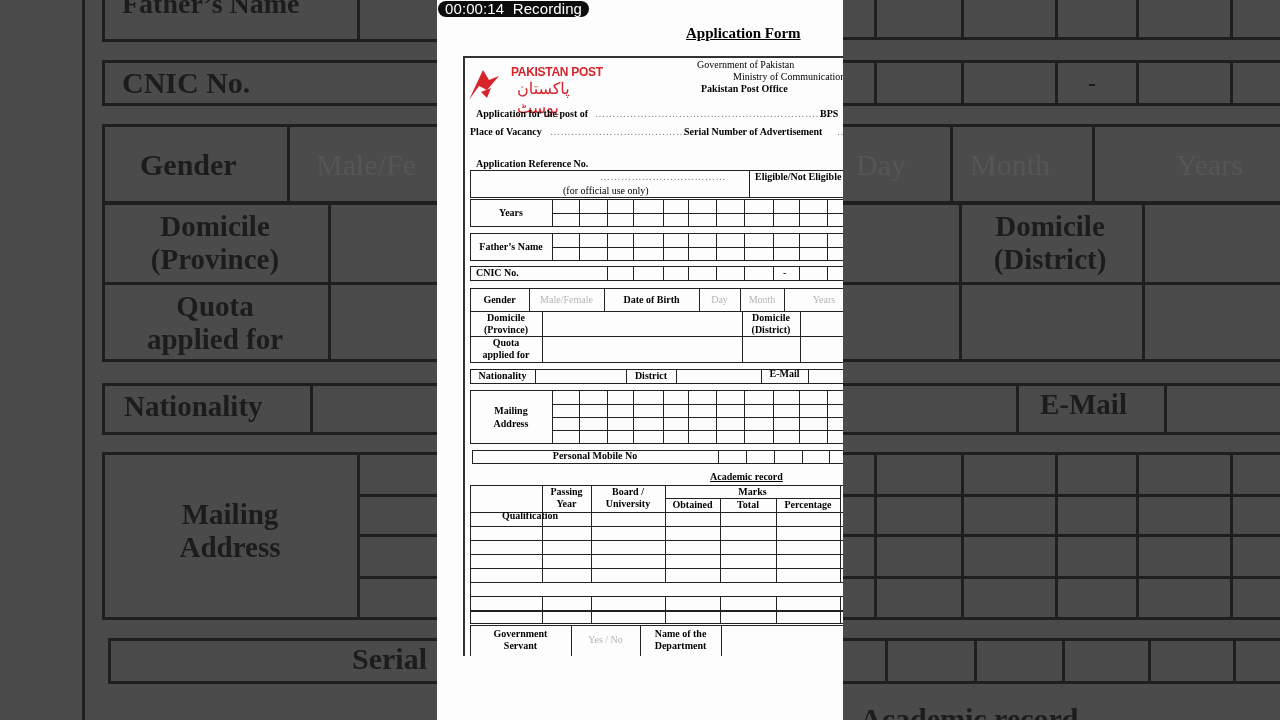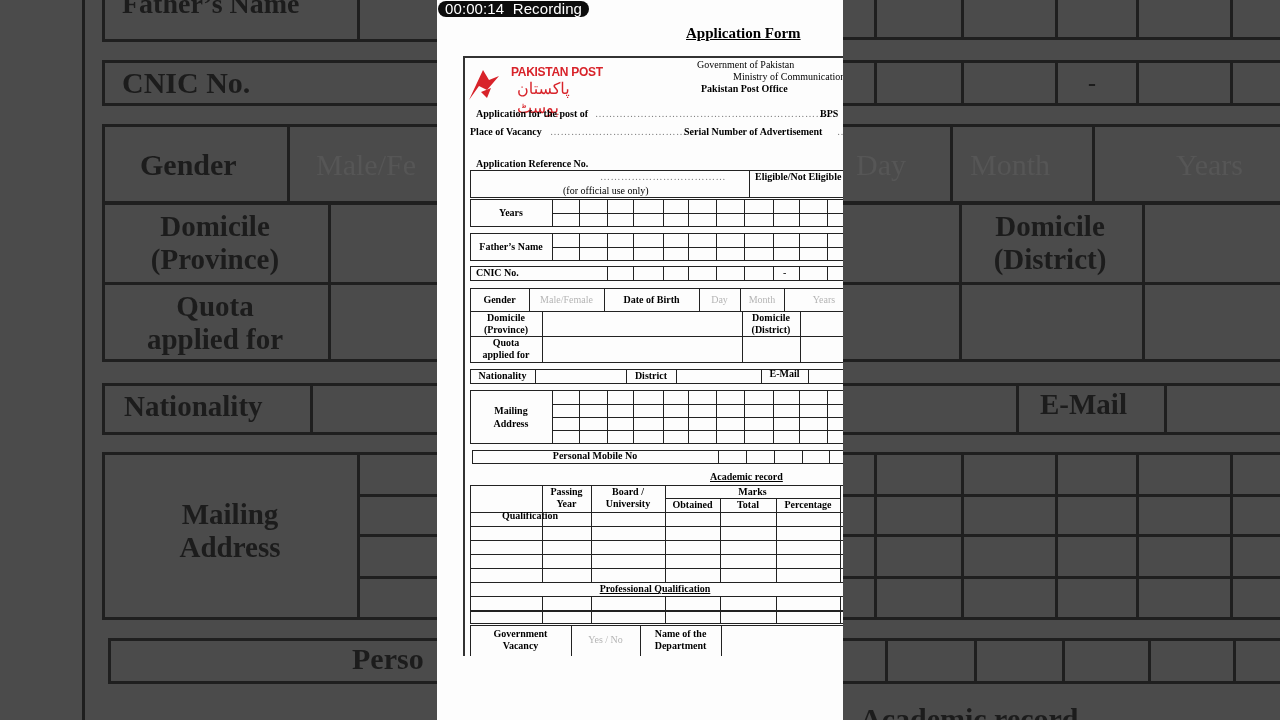--- a/index.html
+++ b/index.html
@@ -75,21 +75,21 @@
   <div class="bd-line" style="left:357px;top:452px;width:3px;height:168px;"></div>
   <div class="bd-line" style="left:357px;top:494px;width:100px;height:3px;"></div>
   <div class="bd-line" style="left:357px;top:534px;width:100px;height:3px;"></div>
   <div class="bd-line" style="left:357px;top:576px;width:100px;height:3px;"></div>
   <div class="bd-text" style="left:150px;top:498px;width:160px;font-size:29px;">
       <div>Mailing</div>
       <div>Address</div>
     </div>
 
   <div class="bd-box" style="left:108px;top:638px;width:360px;height:46px;"></div>
-  <div class="bd-text" style="left:352px;top:642px;font-size:30px;">Perso</div>
+  <div class="bd-text" style="left:352px;top:642px;font-size:30px;">Serial</div>
 
   <div class="bd-box" style="left:820px;top:-10px;width:480px;height:50px;"></div>
   <div class="bd-line" style="left:874px;top:-10px;width:3px;height:50px;"></div>
   <div class="bd-line" style="left:961px;top:-10px;width:3px;height:50px;"></div>
   <div class="bd-line" style="left:1055px;top:-10px;width:3px;height:50px;"></div>
   <div class="bd-line" style="left:1136px;top:-10px;width:3px;height:50px;"></div>
   <div class="bd-line" style="left:1230px;top:-10px;width:3px;height:50px;"></div>
 
   <div class="bd-box" style="left:820px;top:60px;width:480px;height:46px;"></div>
   <div class="bd-line" style="left:874px;top:60px;width:3px;height:44px;"></div>
@@ -318,37 +318,36 @@
     <div class="t b c" style="left:126px;top:428px;width:74px;line-height:12px;">
         <div>Board /</div>
         <div>University</div>
       </div>
     <div class="t b c" style="left:200px;top:428px;width:175px;">Marks</div>
     <div class="t b c" style="left:200px;top:441px;width:55px;">Obtained</div>
     <div class="t b c" style="left:255px;top:441px;width:56px;">Total</div>
     <div class="t b c" style="left:311px;top:441px;width:64px;">Percentage</div>
 
     <div class="box" style="left:5px;top:524px;width:400px;height:42px;"></div>
-    <div class="t b c" style="left:5px;top:525px;width:370px;text-decoration:underline;">Professional Qualification</div>
     <div class="hl" style="left:5px;top:538px;width:400px;"></div>
     <div class="hl" style="left:5px;top:552px;width:400px;height:2px;"></div>
     <div class="vl" style="left:77px;top:538px;height:28px;"></div>
     <div class="vl" style="left:126px;top:538px;height:28px;"></div>
     <div class="vl" style="left:200px;top:538px;height:28px;"></div>
     <div class="vl" style="left:255px;top:538px;height:28px;"></div>
     <div class="vl" style="left:311px;top:538px;height:28px;"></div>
     <div class="vl" style="left:375px;top:538px;height:28px;"></div>
 
     <div class="box" style="left:5px;top:567px;width:400px;height:32px;"></div>
     <div class="vl" style="left:106px;top:567px;height:32px;"></div>
     <div class="vl" style="left:175px;top:567px;height:32px;"></div>
     <div class="vl" style="left:256px;top:567px;height:32px;"></div>
     <div class="t b c" style="left:5px;top:570px;width:101px;line-height:12px;">
         <div>Government</div>
-        <div>Vacancy</div>
+        <div>Servant</div>
       </div>
     <div class="t gray c" style="left:106px;top:576px;width:69px;">Yes / No</div>
     <div class="t b c" style="left:175px;top:570px;width:81px;line-height:12px;">
         <div>Name of the</div>
         <div>Department</div>
       </div>
     <div class="abs" style="left:257px;top:568px;width:146px;height:30px;"></div>
   </div>
 
   <div class="fade"></div>

